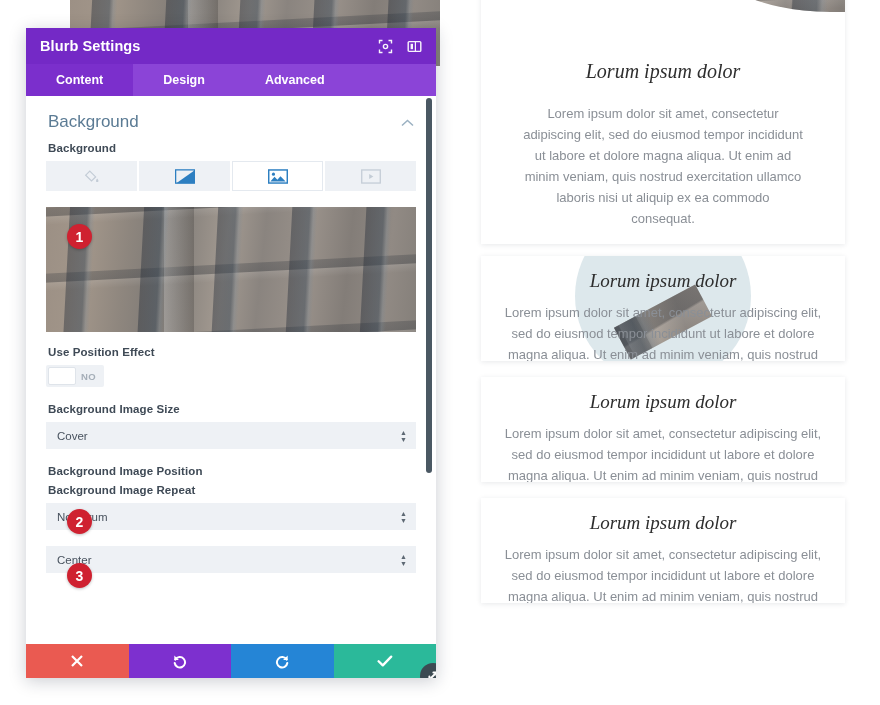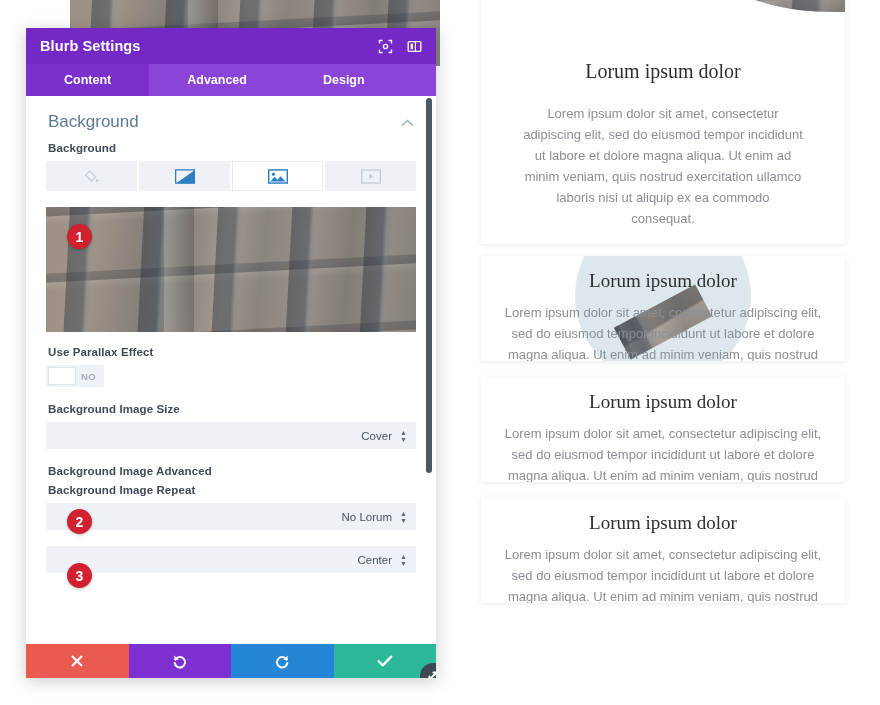--- a/index.html
+++ b/index.html
@@ -107,21 +107,21 @@
   }
   .hicon svg { display: block; }
 
   .tabbar {
     height: 32px;
     background: #8b44d7;
     display: flex;
     flex: 0 0 auto;
   }
   .tab {
-    padding: 0 38px;
+    padding: 0 30px;
     height: 100%;
     display: flex; align-items: center;
     color: #ffffff;
     font-size: 12.5px;
     font-weight: bold;
     cursor: pointer;
     white-space: nowrap;
   }
   .tab.active { background: #7b2fcc; }
 
@@ -216,21 +216,20 @@
   .select {
     position: relative;
     height: 27px;
     background: #eef1f5;
     display: flex; align-items: center;
     padding: 0 24px 0 11px;
     font-size: 11.5px;
     color: #48525e;
     cursor: pointer;
     margin-bottom: 16px;
-    justify-content: flex-end;
   }
   .select .arrows {
     position: absolute; right: 9px; top: 50%;
     transform: translateY(-50%);
     display: flex; flex-direction: column; gap: 2px;
     color: #5d6873;
   }
   .select .arrows span { font-size: 7px; line-height: 5px; }
 
   
@@ -309,20 +308,21 @@
   }
 
   .card-title {
     font-family: "Liberation Serif", serif;
     font-size: 20px;
     color: #2e2e2e;
     text-align: center;
     font-weight: normal;
     position: relative;
     z-index: 3;
+    font-style: italic;
   }
   .card-body {
     font-size: 13px;
     line-height: 1.62;
     color: #8a8f96;
     text-align: center;
     position: relative;
     z-index: 3;
   }
 
@@ -416,22 +416,22 @@
             <rect x="1.2" y="2.6" width="12.6" height="9.8" rx="1" fill="none" stroke="#ffffff" stroke-width="1.4"></rect>
             <rect x="3.6" y="4.8" width="2.4" height="5.4" fill="#ffffff"></rect>
             <line x1="8.4" y1="2.6" x2="8.4" y2="12.4" stroke="#ffffff" stroke-width="1.2"></line>
           </svg>
         </div>
       </div>
     </div>
 
     <div class="tabbar">
       <div class="tab active">Content</div>
+      <div class="tab">Design</div>
       <div class="tab">Advanced</div>
-      <div class="tab">Design</div>
     </div>
 
     <div class="panel-body">
       <div class="scroll-area">
 
         <div class="section-head">
           <div class="section-title">Background</div>
           <div class="chev">
             <svg width="13" height="8" viewBox="0 0 13 8">
               <path d="M1 6.5L6.5 1.5L12 6.5" fill="none" stroke="#9bb1c2" stroke-width="1.5"></path>
@@ -468,36 +468,36 @@
             </svg>
           </div>
         </div>
 
         <div class="img-preview">
           <div class="facade">
               <div class="edge"></div>
             </div>
         </div>
 
-        <div class="field-label">Use Parallax Effect</div>
+        <div class="field-label">Use Position Effect</div>
         <div class="toggle">
           <div class="knob"></div>
           <div class="tlabel">NO</div>
         </div>
 
         <div class="field-label">Background Image Size</div>
         <div class="select">
           <span>Cover</span>
           <div class="arrows">
               <span>▲</span>
               <span>▼</span>
             </div>
         </div>
 
-        <div class="field-label">Background Image Advanced</div>
+        <div class="field-label">Background Image Position</div>
 
         <div class="field-label">Background Image Repeat</div>
         <div class="select">
           <span>No Lorum</span>
           <div class="arrows">
               <span>▲</span>
               <span>▼</span>
             </div>
         </div>
 

